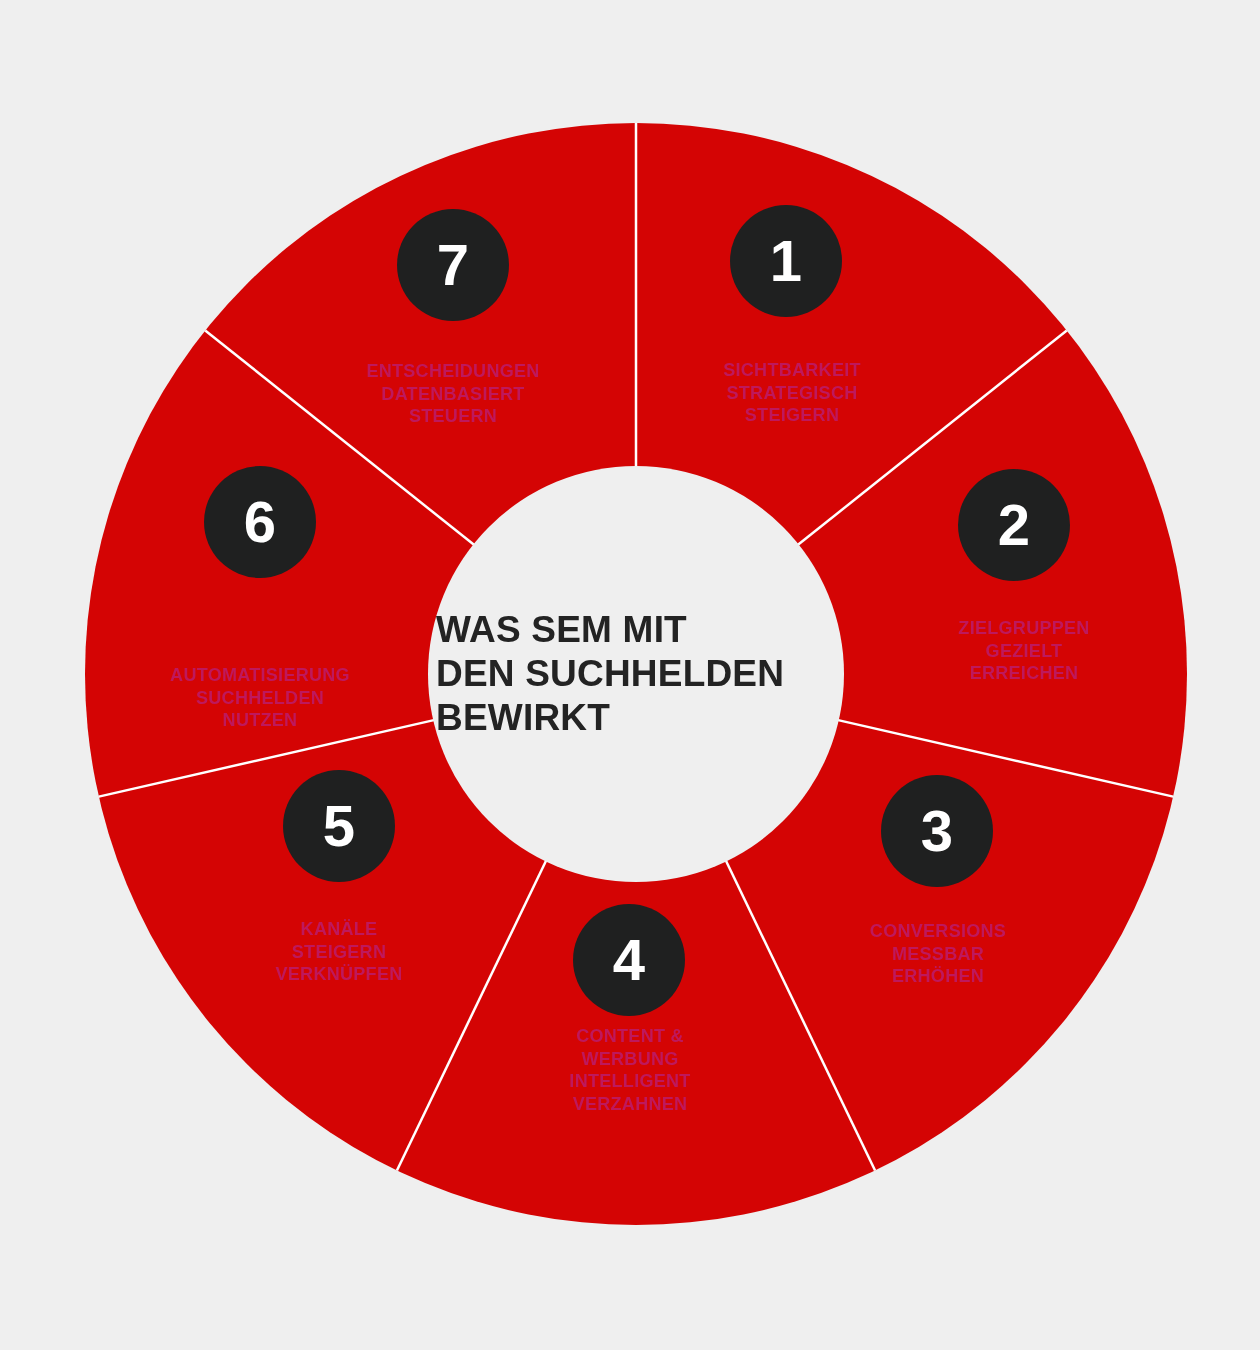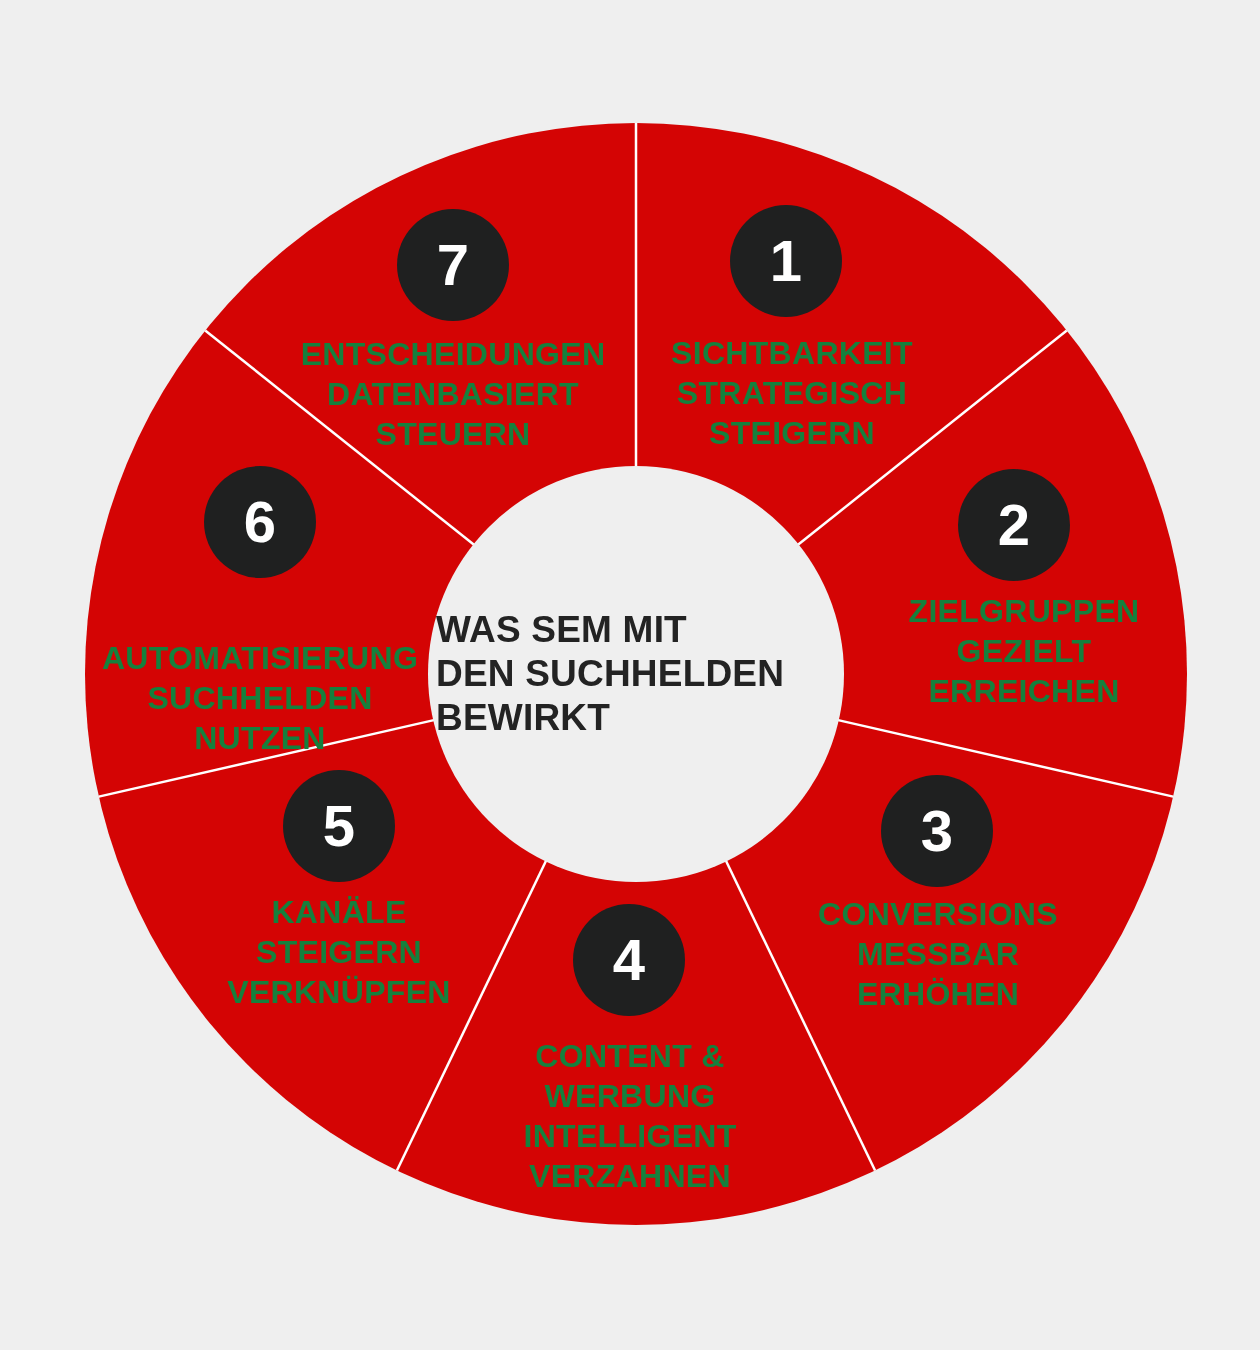--- a/index.html
+++ b/index.html
@@ -59,23 +59,23 @@
     line-height: 112px;
     text-align: center;
     transform: translate(-50%, -50%);
   }
 
   
   .seg-label {
     position: absolute;
     transform: translate(-50%, -50%);
     text-align: center;
-    color: #15803d;
+    color: #be185d;
     font-weight: 700;
-    font-size: 32px;
+    font-size: 18px;
     line-height: 1.25;
     letter-spacing: 0.3px;
     white-space: nowrap;
   }
   .seg-label .ln { display: block; }
 </style>
 </head>
 <body>
 
 <div id="wheel-wrap">
@@ -118,21 +118,21 @@
       <div class="seg-label" style="left: 1024px; top: 651px;">
         <span class="ln">ZIELGRUPPEN</span>
         <span class="ln">GEZIELT</span>
         <span class="ln">ERREICHEN</span>
       </div>
       <div class="seg-label" style="left: 938px; top: 954px;">
         <span class="ln">CONVERSIONS</span>
         <span class="ln">MESSBAR</span>
         <span class="ln">ERHÖHEN</span>
       </div>
-      <div class="seg-label" style="left: 630px; top: 1116px;">
+      <div class="seg-label" style="left: 630px; top: 1070px;">
         <span class="ln">CONTENT &amp;</span>
         <span class="ln">WERBUNG</span>
         <span class="ln">INTELLIGENT</span>
         <span class="ln">VERZAHNEN</span>
       </div>
       <div class="seg-label" style="left: 339px; top: 952px;">
         <span class="ln">KANÄLE</span>
         <span class="ln">STEIGERN</span>
         <span class="ln">VERKNÜPFEN</span>
       </div>

